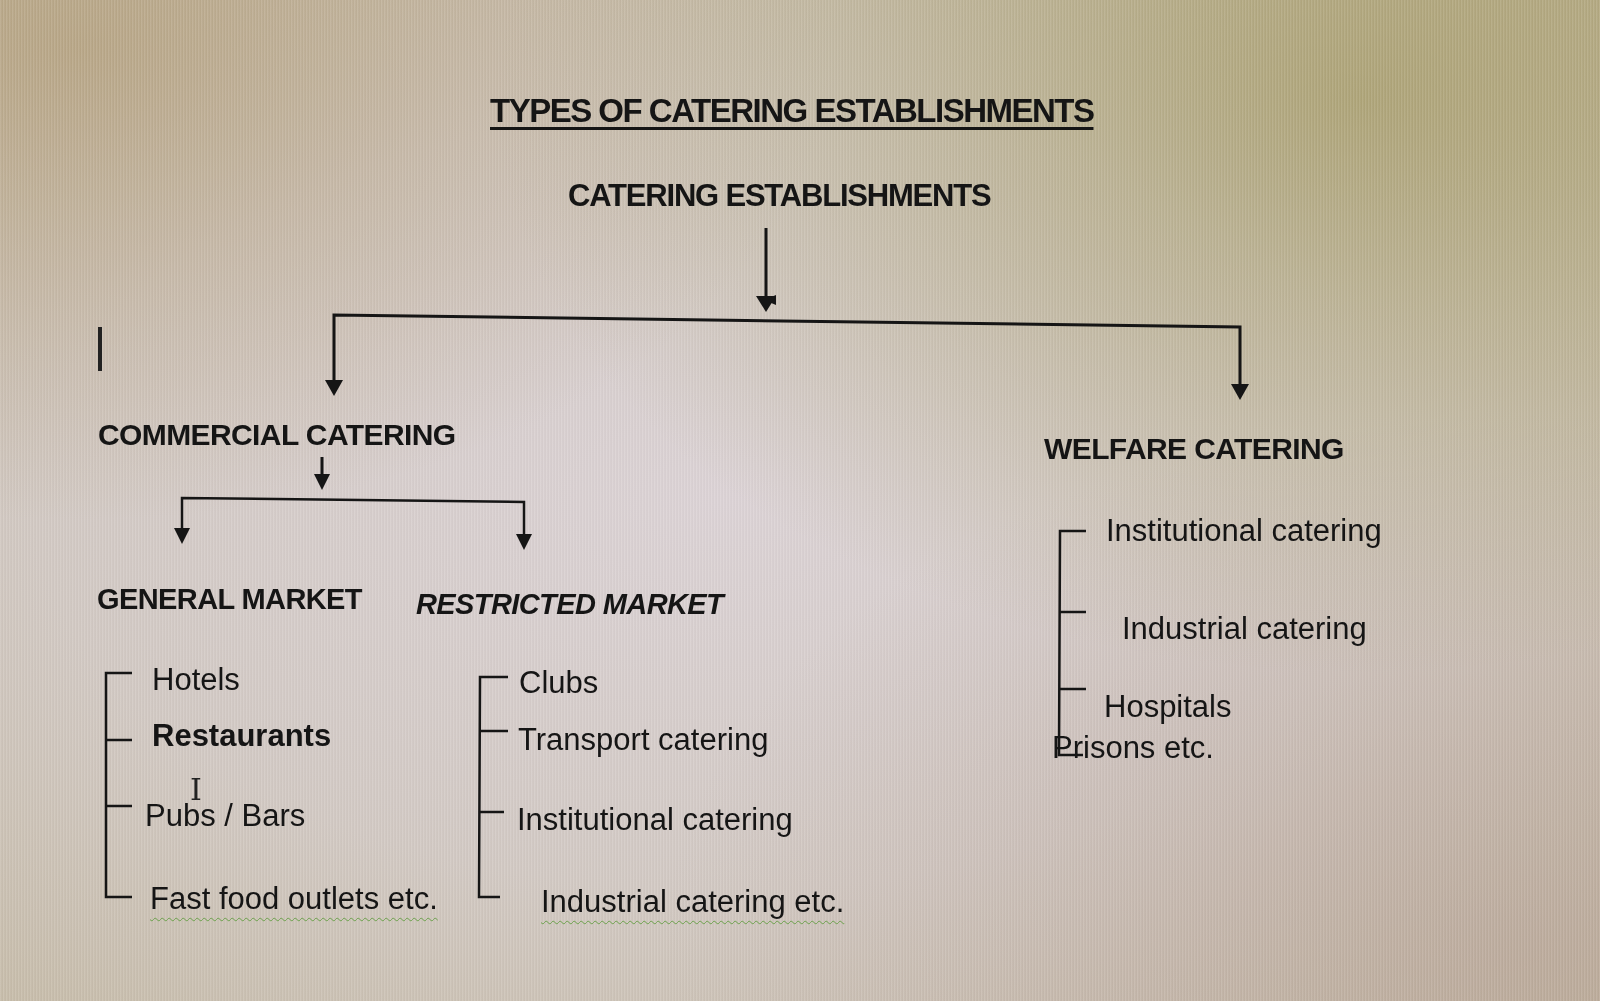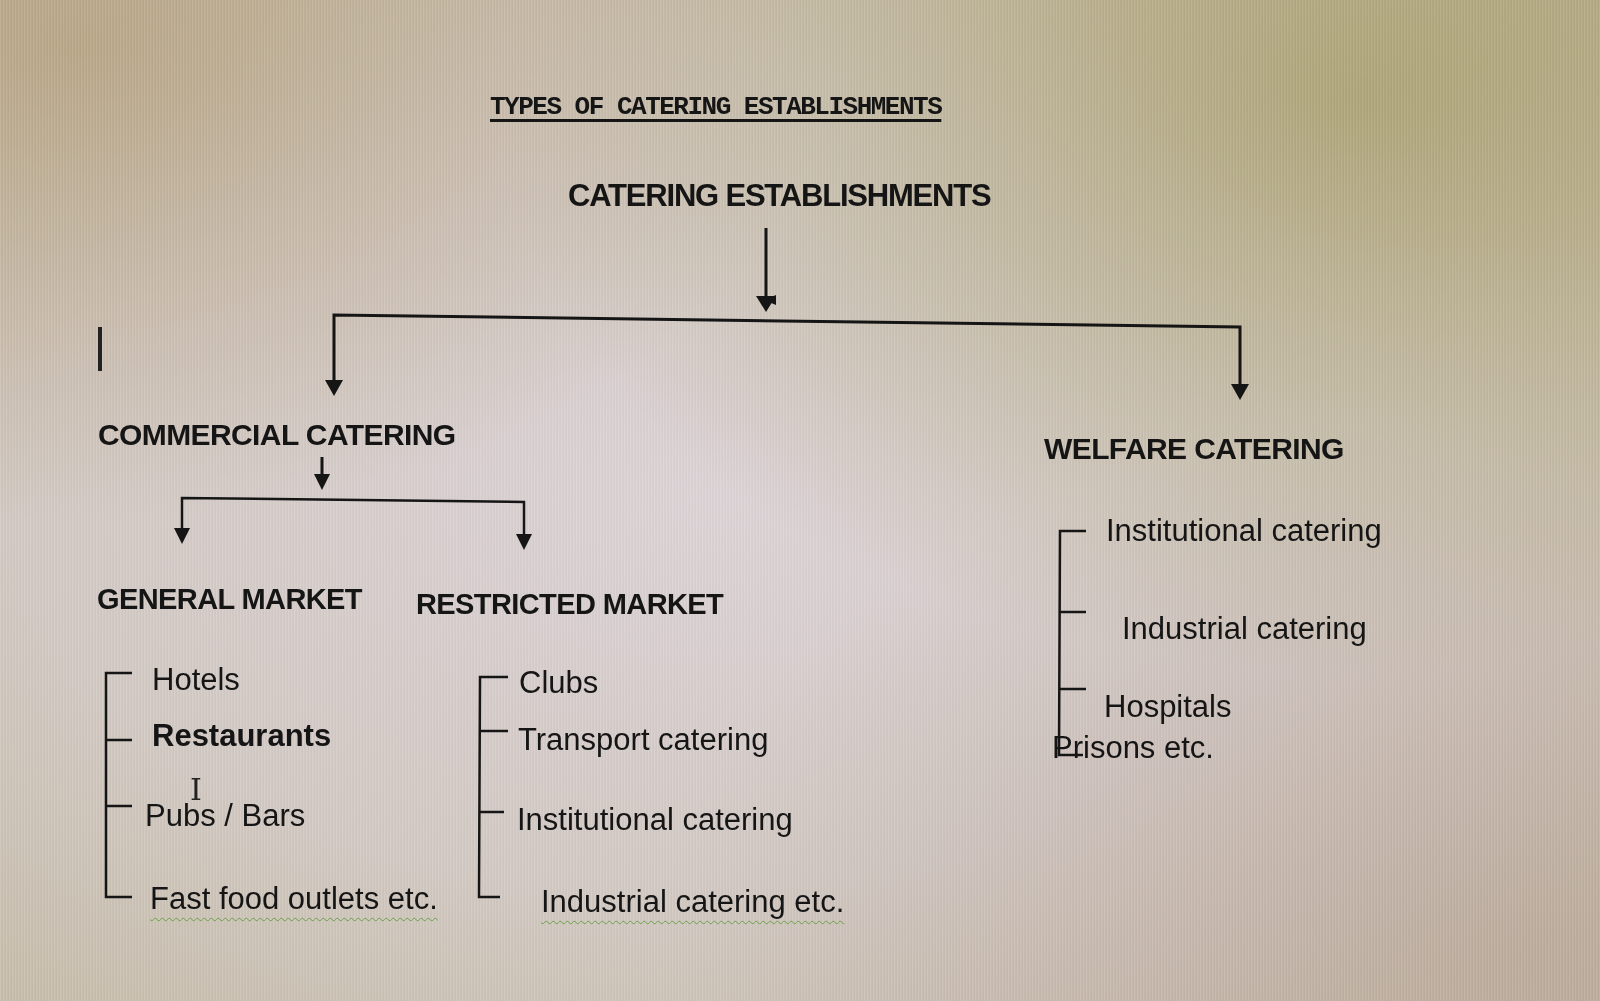--- a/index.html
+++ b/index.html
@@ -12,21 +12,21 @@
       radial-gradient(ellipse at 5% 5%, rgba(170,145,100,0.55) 0%, rgba(170,145,100,0) 35%),
       radial-gradient(ellipse at 95% 95%, rgba(175,150,140,0.45) 0%, rgba(175,150,140,0) 40%),
       radial-gradient(ellipse at 45% 50%, #dcd3d6 0%, #d2c9c3 55%, #c4b9a3 100%);
   }
   .scanlines {
     position: absolute; inset: 0; pointer-events: none;
     background: repeating-linear-gradient(90deg, rgba(255,255,255,0.10) 0px, rgba(255,255,255,0.10) 1px, rgba(0,0,0,0.04) 2px, rgba(0,0,0,0) 3px);
   }
   .t { position: absolute; white-space: nowrap; line-height: 1; }
   .h { font-weight: bold; letter-spacing: -0.5px; }
-  .title { font-size: 26px; text-decoration: underline; text-decoration-thickness: 3px; text-underline-offset: 5px; letter-spacing: -1.5px; font-family: Liberation Mono, monospace; }
+  .title { font-size: 33px; text-decoration: underline; text-decoration-thickness: 3px; text-underline-offset: 5px; letter-spacing: -1.5px; }
   .root { font-size: 31px; letter-spacing: -1.2px; }
   .lvl1 { font-size: 30px; letter-spacing: -0.6px; }
   .lvl2 { font-size: 29px; letter-spacing: -0.6px; }
   .leaf { font-size: 31px; font-weight: normal; letter-spacing: 0px; }
   .squiggle { text-decoration: underline wavy #6aa04a; text-decoration-thickness: 1px; text-underline-offset: 8px; }
   svg.lines { position: absolute; left: 0; top: 0; }
   .cursor-bar { position: absolute; left: 98px; top: 327px; width: 4px; height: 44px; background: #222; }
   .ibeam { position: absolute; left: 190px; top: 772px; font-size: 30px; font-family: "DejaVu Serif", serif; color: #222; }
 </style>
 </head>
@@ -72,21 +72,21 @@
 
 <div class="cursor-bar"></div>
 
 <div class="t h title" style="left:490px; top:94px;">TYPES OF CATERING ESTABLISHMENTS</div>
 <div class="t h root" style="left:568px; top:180px;">CATERING ESTABLISHMENTS</div>
 
 <div class="t h lvl1" style="left:98px; top:420px;">COMMERCIAL CATERING</div>
 <div class="t h lvl1" style="left:1044px; top:434px;">WELFARE CATERING</div>
 
 <div class="t h lvl2" style="left:97px; top:585px;">GENERAL MARKET</div>
-<div class="t h lvl2" style="left:416px; top:590px;">RESTRICTED MARKET</div>
+<div class="t h lvl2" style="left:416px; top:590px;font-style:italic;">RESTRICTED MARKET</div>
 
 <div class="t leaf" style="left:152px; top:664px;">Hotels</div>
 <div class="t leaf" style="left:152px; top:720px;font-weight:bold;">Restaurants</div>
 <div class="t leaf" style="left:145px; top:800px;">Pubs / Bars</div>
 <div class="t leaf squiggle" style="left:150px; top:883px;">Fast food outlets etc.</div>
 
 <div class="ibeam">I</div>
 
 <div class="t leaf" style="left:519px; top:667px;">Clubs</div>
 <div class="t leaf" style="left:518px; top:724px;">Transport catering</div>

